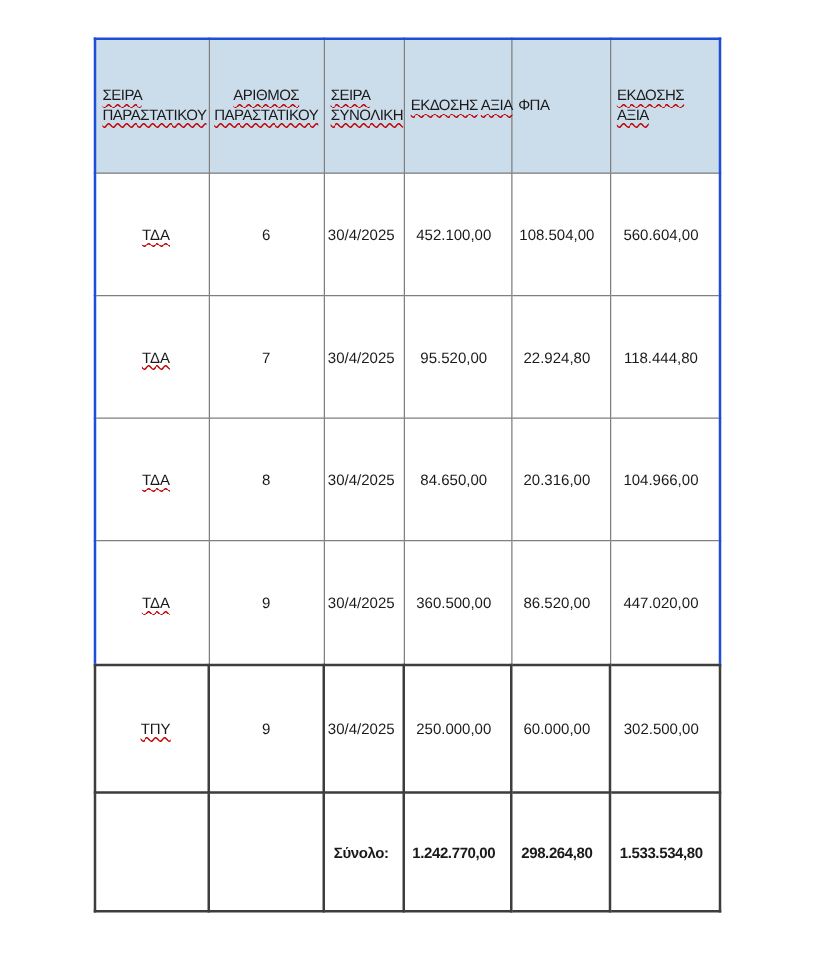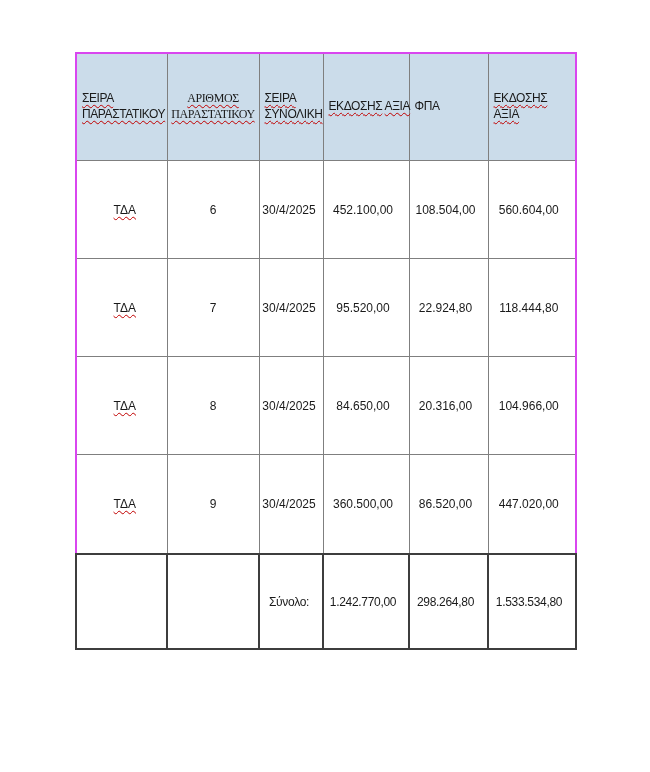--- a/index.html
+++ b/index.html
@@ -14,25 +14,25 @@
   .page {
     position: relative;
     width: 650px;
     height: 772px;
     background: #ffffff;
     overflow: hidden;
   }
   table.doc {
     position: absolute;
     left: 75px;
-    top: 52px;
+    top: 30px;
     width: 500px;
     border-collapse: collapse;
     table-layout: fixed;
-    border: 2px solid #d946ef;
+    border: 2px solid #1d4ed8;
   }
   td, th {
     border: 1px solid #7f7f7f;
     vertical-align: middle;
     font-size: 12px;
     font-weight: normal;
     padding: 0;
     overflow: visible;
     white-space: nowrap;
   }
@@ -42,30 +42,30 @@
     line-height: 1.3;
     letter-spacing: -0.4px;
     white-space: normal;
   }
   tr.r1 td, tr.r2 td, tr.r3 td { height: 97px; }
   tr.r4 td { height: 98px; }
   tr.r5 td { height: 100px; }
   tr.tot td { height: 93px; }
   
   tr.dark td { border: 2px solid #3d3d3d; }
-  tr.tot td { font-weight: normal; letter-spacing: -0.3px; margin-left: 40px; }
+  tr.tot td { font-weight: bold; letter-spacing: -0.3px; margin-left: 40px; }
   
   .c1 { text-align: center;  padding-left: 6px; }
   .c2 { text-align: center; }
   .c3 { text-align: center; padding-right: 4px; }
   .c4, .c5, .c6 { text-align: center; padding-right: 6px; }
   tr.hd .c1, tr.hd .c3, tr.hd .c4, tr.hd .c5, tr.hd .c6 {
     text-align: left; padding-left: 5px; padding-right: 2px;
   }
-  tr.hd .c2 { text-align: center; padding-left: 0; font-family: Liberation Serif, serif; }
+  tr.hd .c2 { text-align: center; padding-left: 0; }
   tr.hd .c4 { white-space: nowrap; }
   
   .sq {
     text-decoration-line: underline;
     text-decoration-style: wavy;
     text-decoration-color: #c00000;
     text-decoration-thickness: 1px;
     text-underline-offset: 2px;
   }
 </style>
@@ -122,20 +122,28 @@
 
     <tr class="r4">
       <td class="c1"><span class="sq">ΤΔΑ</span></td>
       <td class="c2">9</td>
       <td class="c3">30/4/2025</td>
       <td class="c4">360.500,00</td>
       <td class="c5">86.520,00</td>
       <td class="c6">447.020,00</td>
     </tr>
 
+    <tr class="r5 dark">
+      <td class="c1"><span class="sq">ΤΠΥ</span></td>
+      <td class="c2">9</td>
+      <td class="c3">30/4/2025</td>
+      <td class="c4">250.000,00</td>
+      <td class="c5">60.000,00</td>
+      <td class="c6">302.500,00</td>
+    </tr>
 
     <tr class="tot dark">
       <td class="c1"></td>
       <td class="c2"></td>
       <td class="c3">Σύνολο:</td>
       <td class="c4">1.242.770,00</td>
       <td class="c5">298.264,80</td>
       <td class="c6">1.533.534,80</td>
     </tr>
   </tbody>

